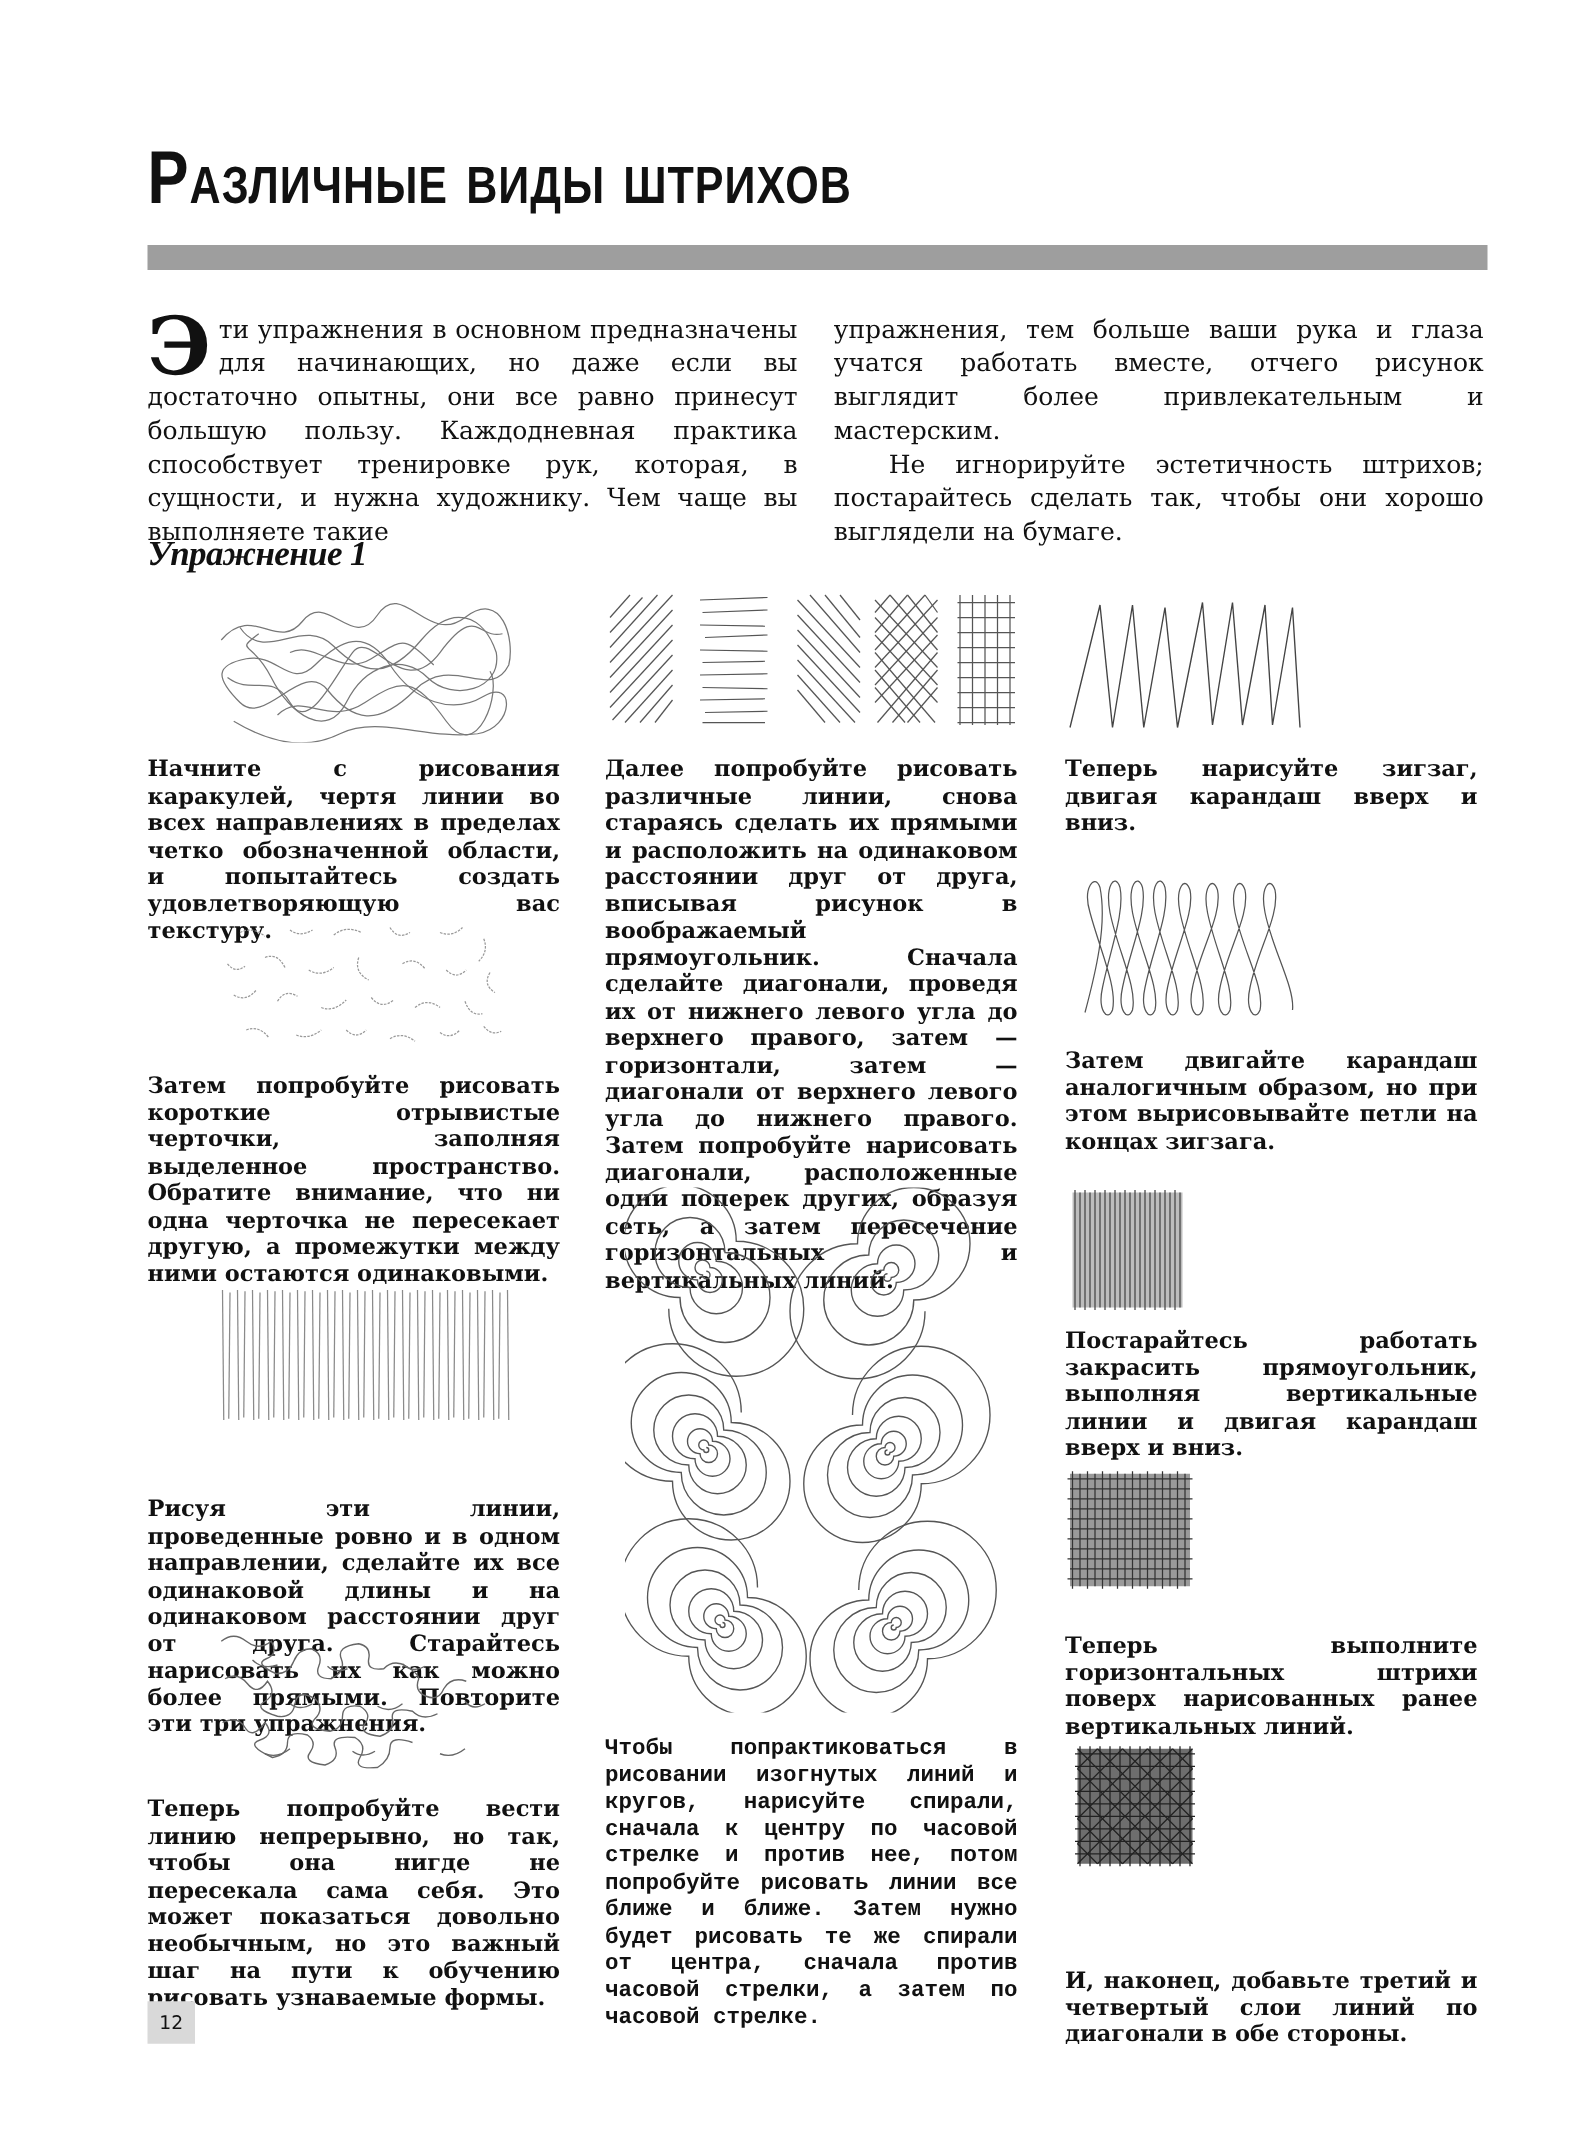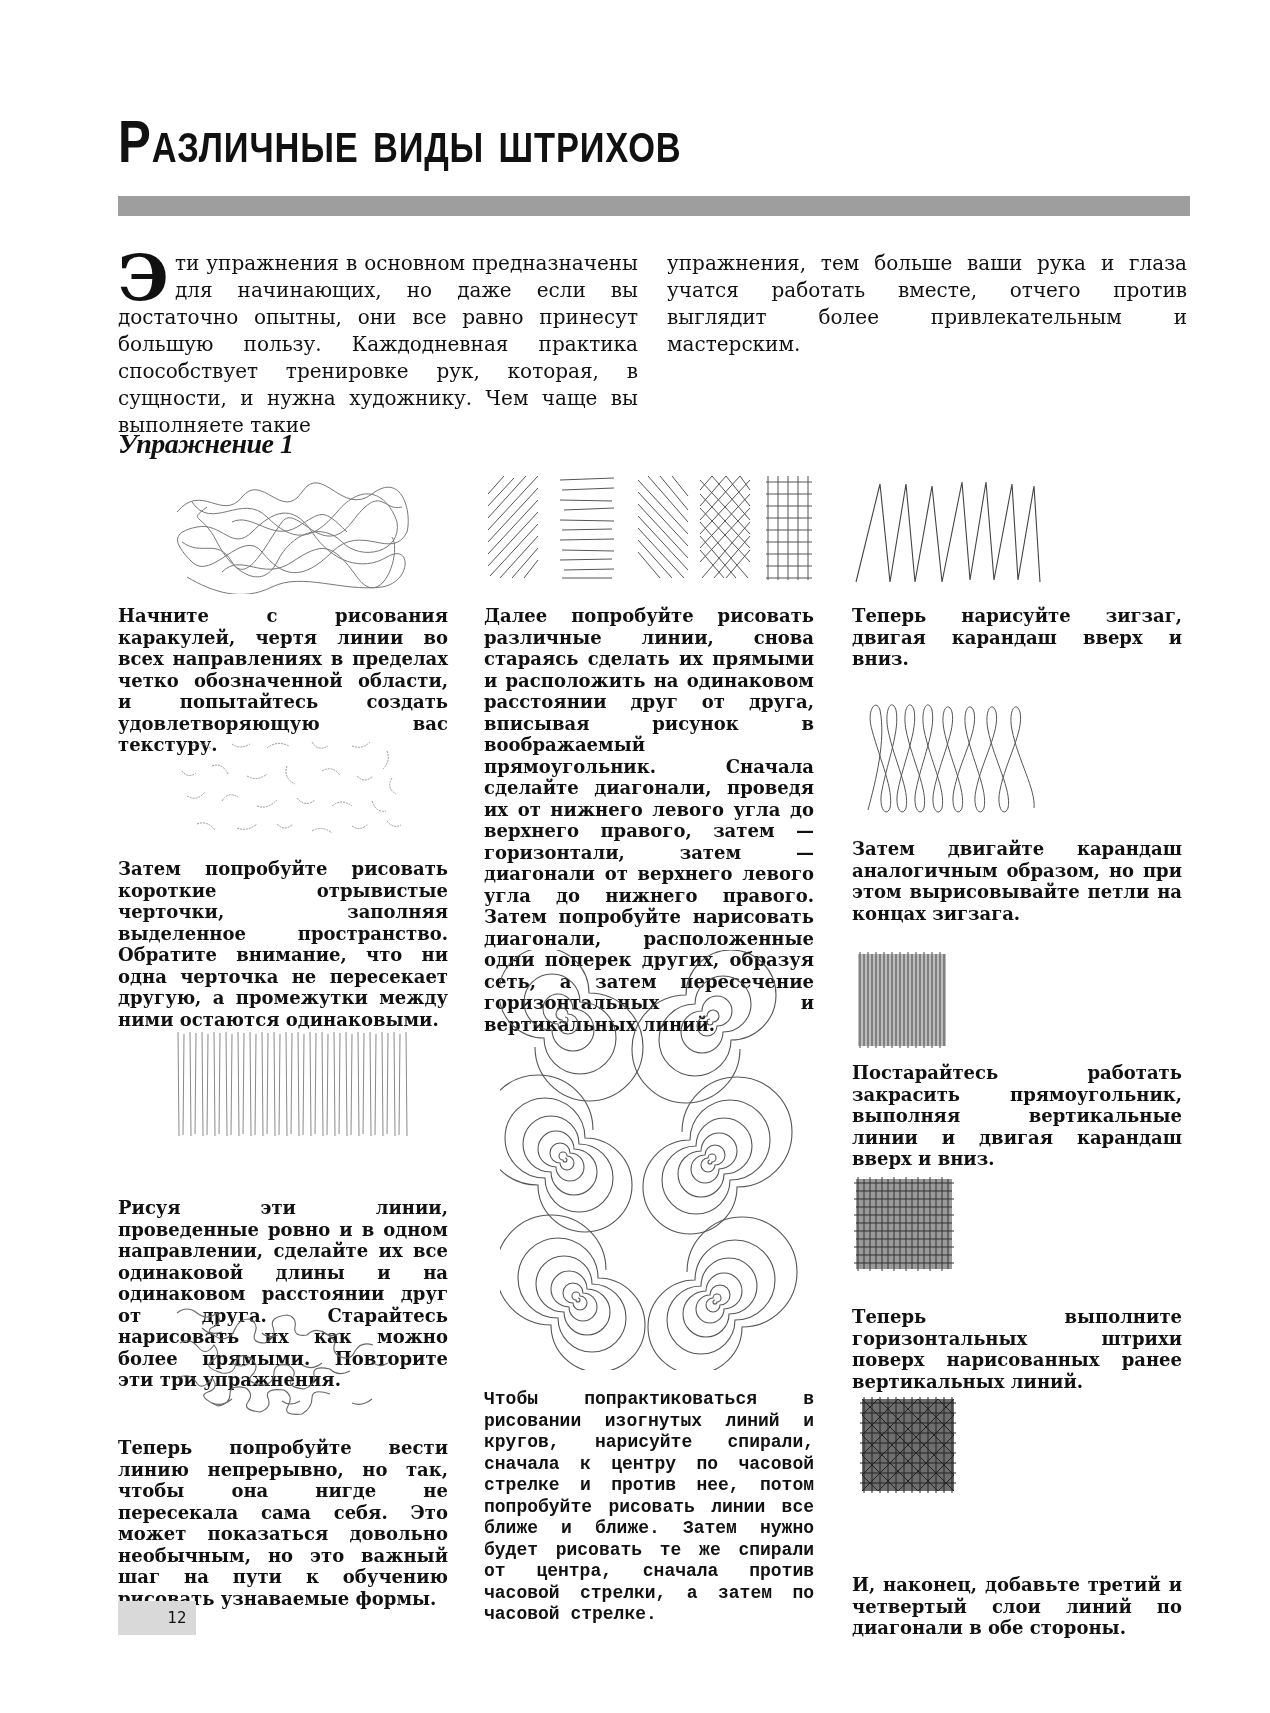--- a/index.html
+++ b/index.html
@@ -41,34 +41,35 @@
     font-size: 18px; line-height: 21.5px; text-align: justify; font-weight: 600;
   }
   .cap.c1 { left: 118px; width: 330px; }
   .cap.c2 { left: 484px; width: 330px; }
   .cap.c3 { left: 852px; width: 330px; }
   .fig { position: absolute; }
   .fig svg { display: block; }
   .page-num {
     position: absolute; left: 118px; top: 1601px; width: 38px; height: 34px;
     background: #d9d9d9; font-family: "DejaVu Sans", sans-serif; font-size: 15px;
-    display: flex; align-items: center; justify-content: center; color: #111; padding-left: 40px;
+    display: flex; align-items: center; justify-content: center; color: #111;
   }
 </style>
 </head>
 <body>
 
 <div class="title">Различные виды штрихов</div>
 <div class="title-bar"></div>
 
 <div class="intro left">
   <p><span class="dropcap">Э</span><span>ти упражнения в основном предназначены для начинающих, но даже если вы достаточно опытны, они все равно принесут большую пользу. Каждодневная практика способствует тренировке рук, которая, в сущности, и нужна художнику. Чем чаще вы выполняете такие</span></p>
 </div>
 <div class="intro right">
-  <p>упражнения, тем больше ваши рука и глаза учатся работать вместе, отчего против выглядит более привлекательным и мастерским.</p>
+  <p>упражнения, тем больше ваши рука и глаза учатся работать вместе, отчего рисунок выглядит более привлекательным и мастерским.</p>
+  <p class="indent">Не игнорируйте эстетичность штрихов; постарайтесь сделать так, чтобы они хорошо выглядели на бумаге.</p>
 </div>
 
 <div class="ex-heading">Упражнение 1</div>
 
 <div class="fig" style="left:172px; top:482px;">
   <svg width="245" height="112" viewBox="0 0 245 112" fill="none" stroke="#777" stroke-width="1">
     <path d="M5 30 C30 0, 50 40, 70 15 S110 40, 130 10 S170 35, 200 12 S240 30, 235 50 C220 80, 190 40, 160 70 S110 95, 90 70 S40 100, 20 80 S0 50, 25 45 S60 70, 80 50 S120 20, 140 50 S190 90, 215 75 S240 100, 210 105 C170 110, 130 90, 100 105 S40 110, 15 95"></path>
     <path d="M20 20 C40 50, 70 10, 95 35 S140 60, 165 30 S215 10, 225 40 C230 70, 190 80, 170 60 S120 50, 105 80 S60 90, 45 60 S15 40, 35 25"></path>
     <path d="M50 90 C70 70, 90 100, 120 80 S160 60, 185 95 S230 70, 220 55 M60 40 C80 30, 100 60, 125 45 S150 25, 175 50"></path>
     <path d="M10 60 C30 75, 45 55, 60 80 S95 60, 110 40 S150 80, 180 40 S210 30, 230 25"></path>

